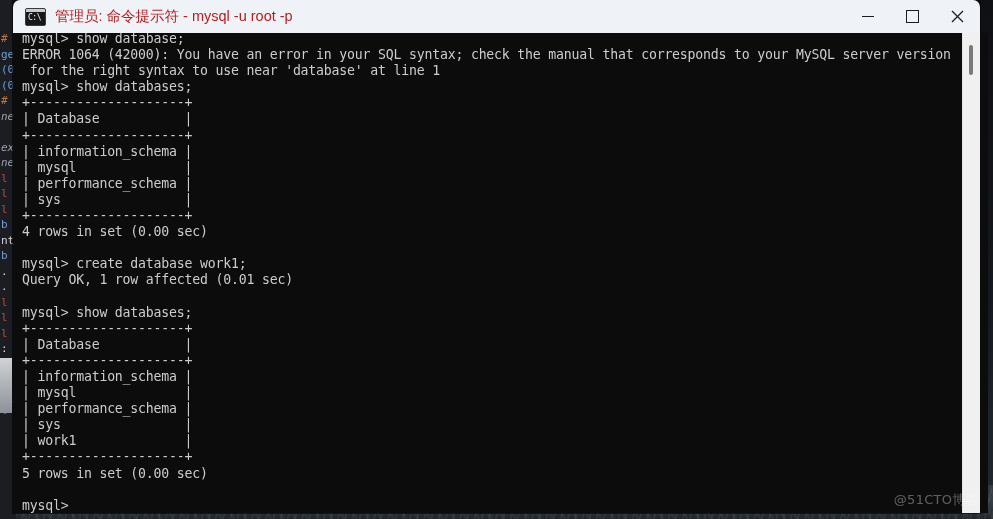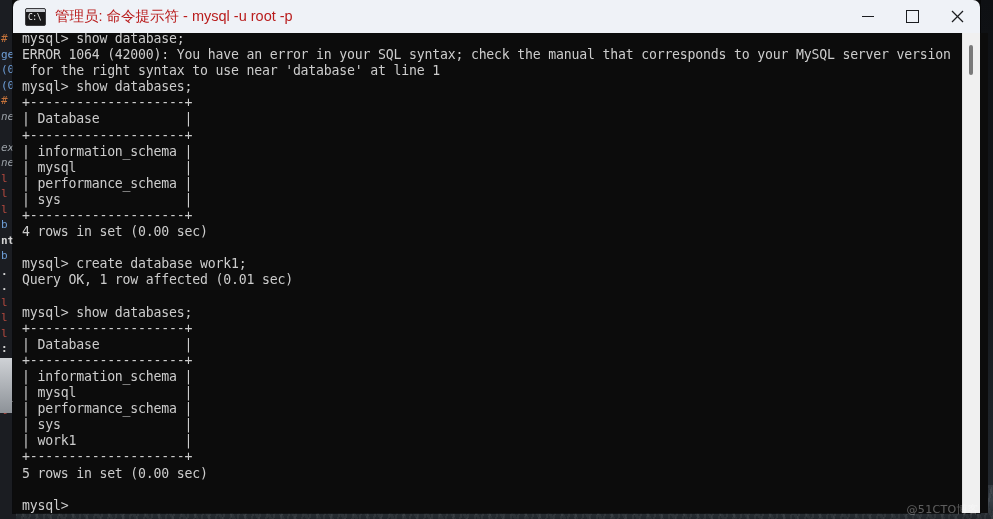--- a/index.html
+++ b/index.html
@@ -46,21 +46,21 @@
     line-height: 15.5px;
     white-space: pre;
     color: #c5c8c6;
   }
   #bg-editor .ln { display:block; padding-left:1px; }
   .c-blue   { color:#6f9fd8; }
   .c-orange { color:#c2713a; }
   .c-green  { color:#57a64a;margin-left:44px; }
   .c-grey   { color:#9aa0a6;font-style:italic; }
   .c-red    { color:#b4493f; }
-  .c-white  { color:#d4d4d4;font-weight:bold; }
+  .c-white  { color:#d4d4d4; }
 
   #bg-editor-strip {
     position:absolute;
     left:0; top:358px; width:12px; height:55px;
     background:linear-gradient(180deg,#cfd2d6,#8d9298);
   }
 
   
   #console-window {
     position: absolute;
@@ -180,22 +180,22 @@
     width: 4px;
     height: 30px;
     background: #7a7a7a;
     border-radius: 2px;
   }
 
   
   #watermark {
     position: absolute;
     right: 14px;
-    bottom: 2px;
-    font-size: 11px;
+    bottom: 10px;
+    font-size: 13px;
     color: rgba(255,255,255,.34);
     font-family: "DejaVu Sans", "Liberation Sans", sans-serif;
     letter-spacing: .3px;
     pointer-events: none;
   }
 </style>
 </head>
 <body>
 
 <div id="screen">

